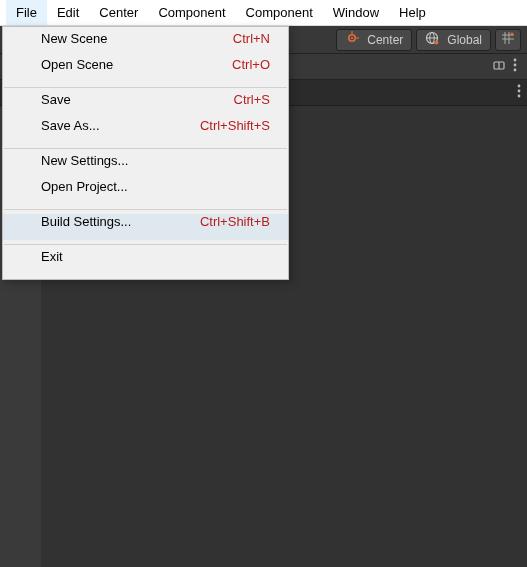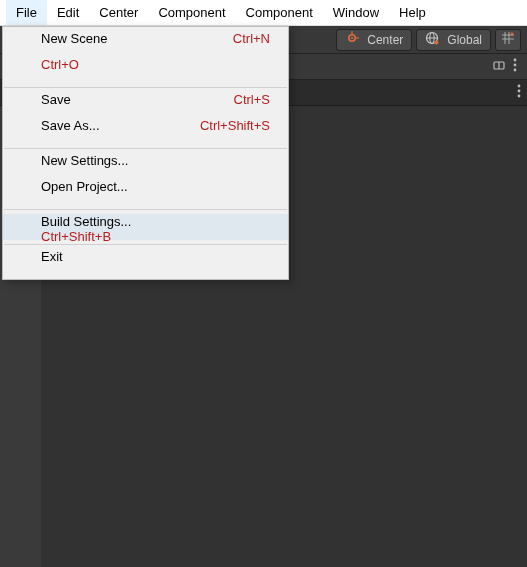--- a/index.html
+++ b/index.html
@@ -101,21 +101,21 @@
     padding: 4px 0;
   }
   .dd-item {
     height: 26px;
     display: flex;
     align-items: flex-start;
     padding: 0 18px 0 38px;
     color: #000;
     cursor: default;
   }
-  .dd-item.highlight { background: #dfe8ef; flex-direction: column; }
+  .dd-item.highlight { background: #dfe8ef; }
   .dd-item .lbl { flex: 1; }
   .dd-item .shortcut { color: #b91c1c; font-size: 13px; }
   .dd-sep {
     height: 1px;
     background: #d0d0d0;
     margin: 4px 1px;
   }
   .kebab-dots { fill: #bbb; }
 </style>
 </head>
@@ -190,20 +190,21 @@
   </div>
   <div class="panel"></div>
 </div>
 
 <div class="dropdown" id="dropdown">
     <div class="dd-item">
       <span class="lbl">New Scene</span>
       <span class="shortcut">Ctrl+N</span>
     </div>
     <div class="dd-item">
+      <span class="lbl">Open Scene</span>
       <span class="shortcut">Ctrl+O</span>
     </div>
     <div class="dd-sep"></div>
     <div class="dd-item">
       <span class="lbl">Save</span>
       <span class="shortcut">Ctrl+S</span>
     </div>
     <div class="dd-item">
       <span class="lbl">Save As...</span>
       <span class="shortcut">Ctrl+Shift+S</span>

